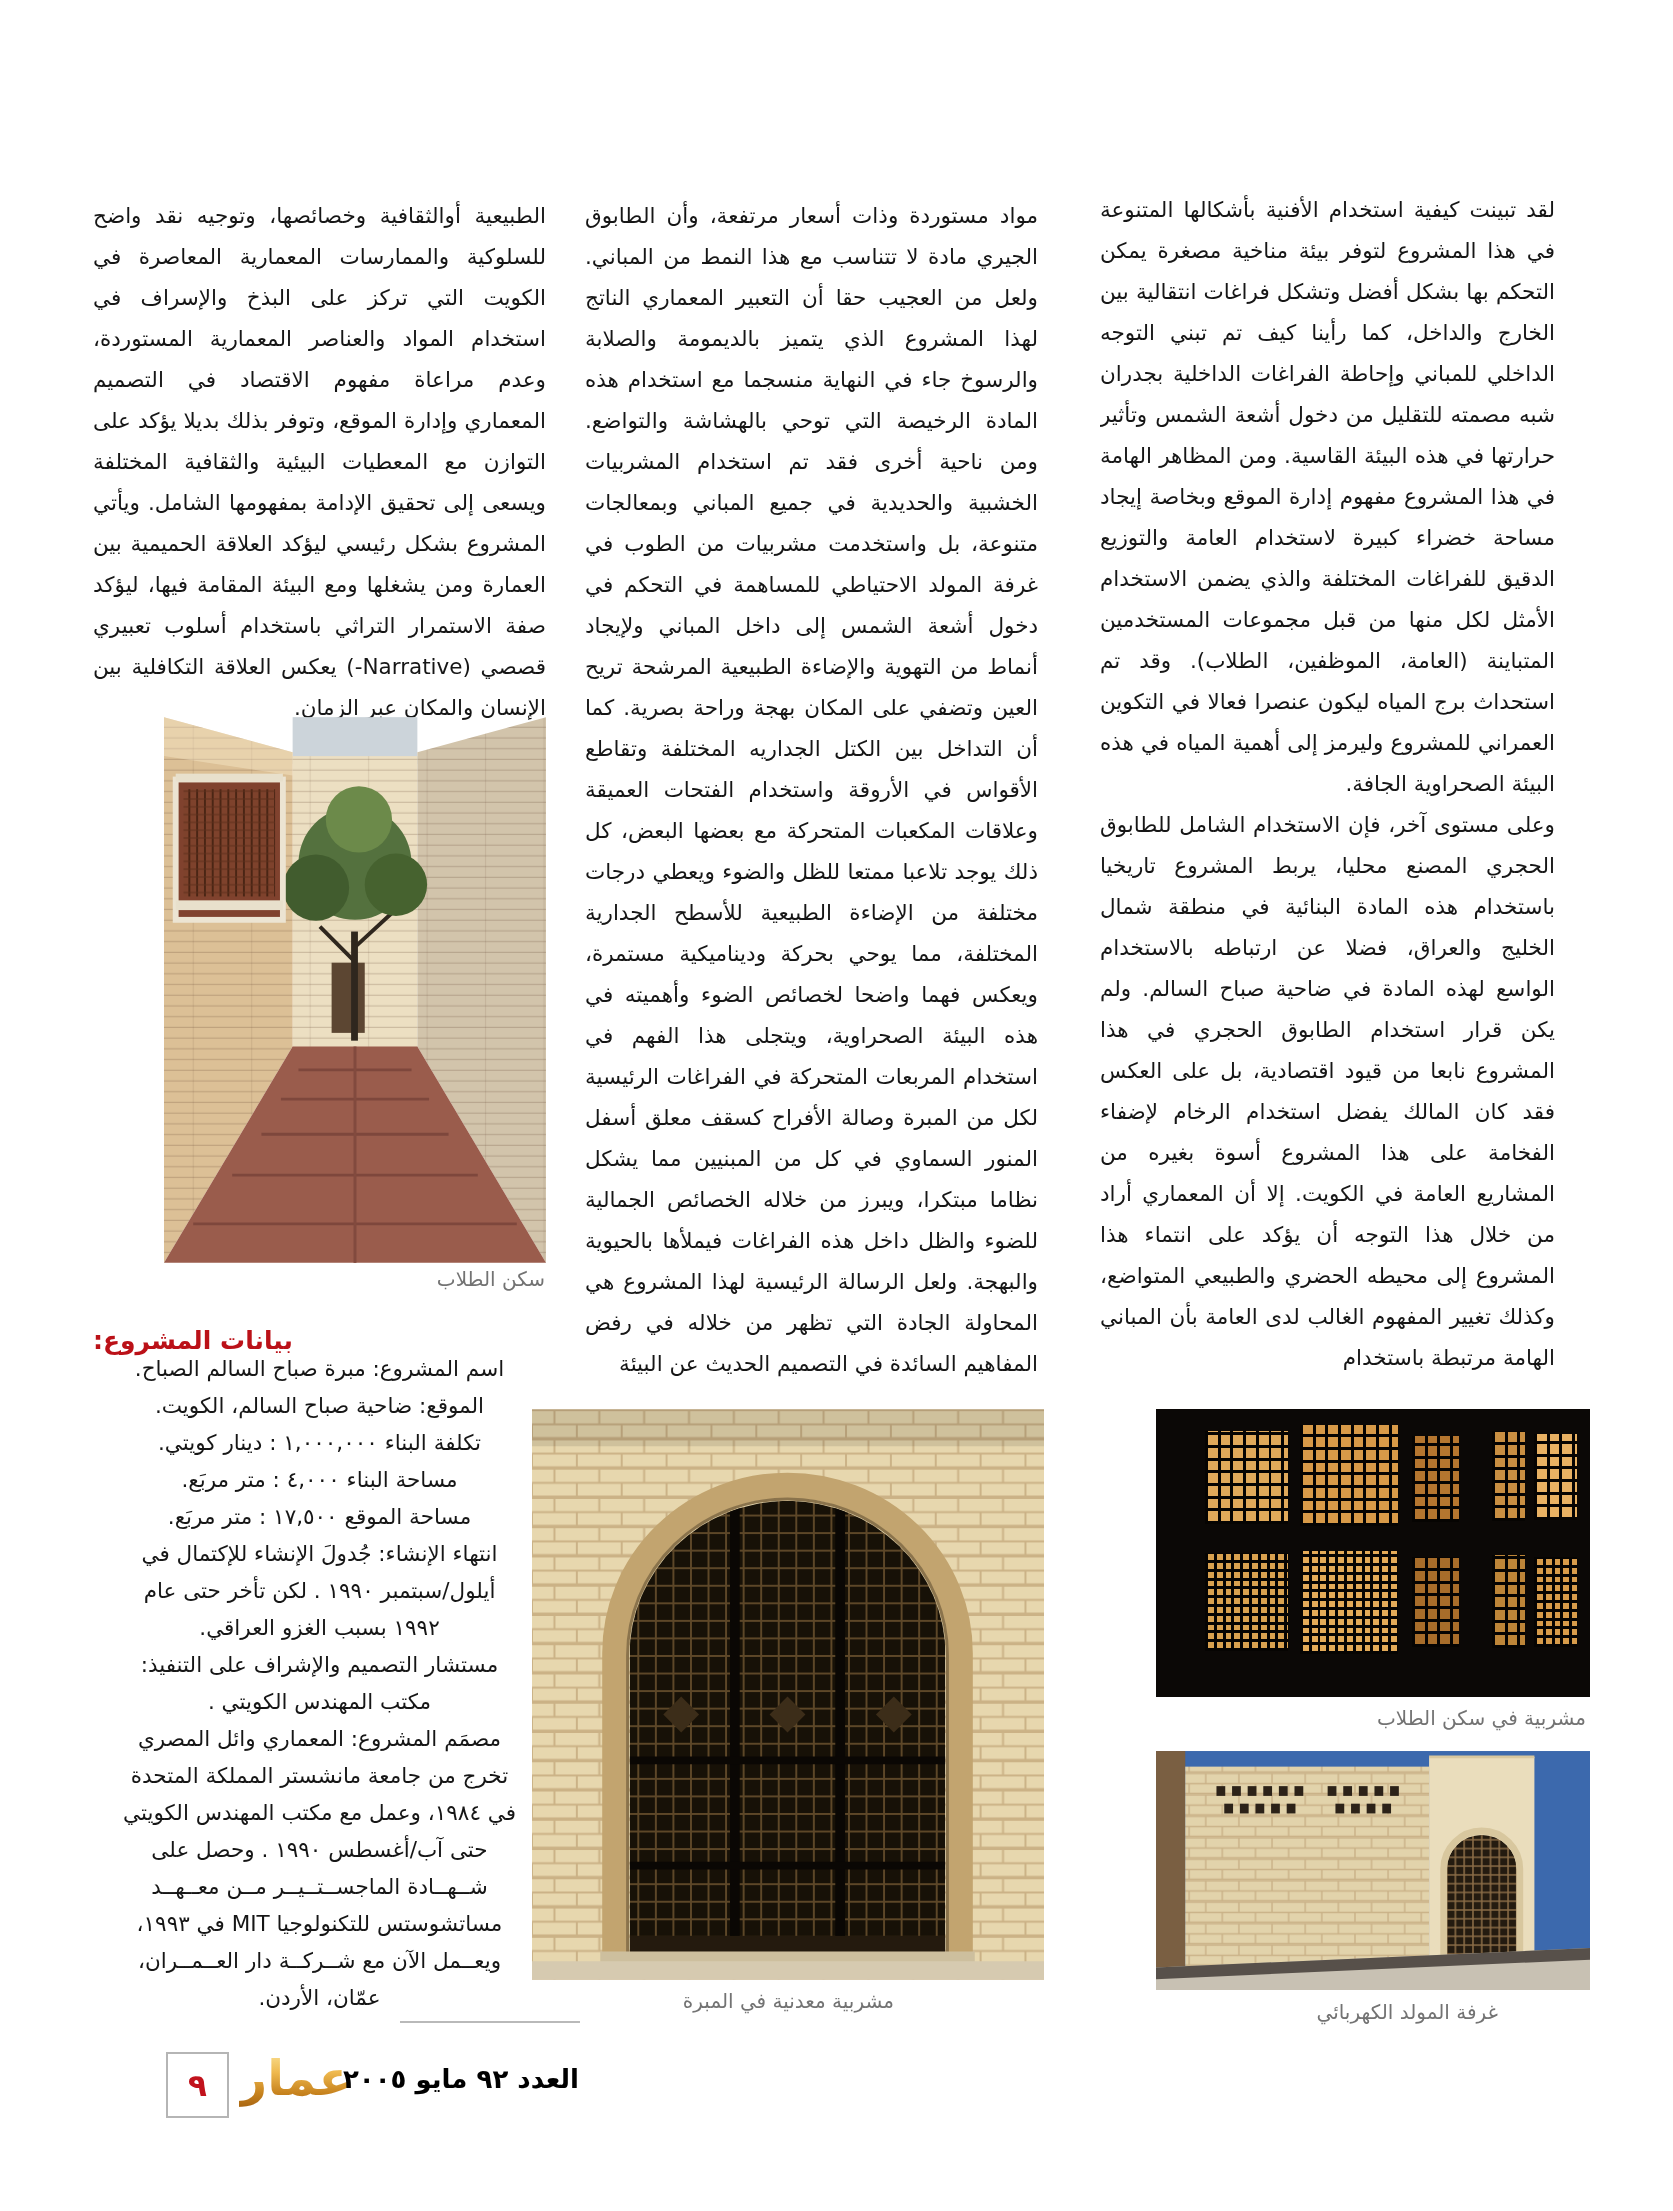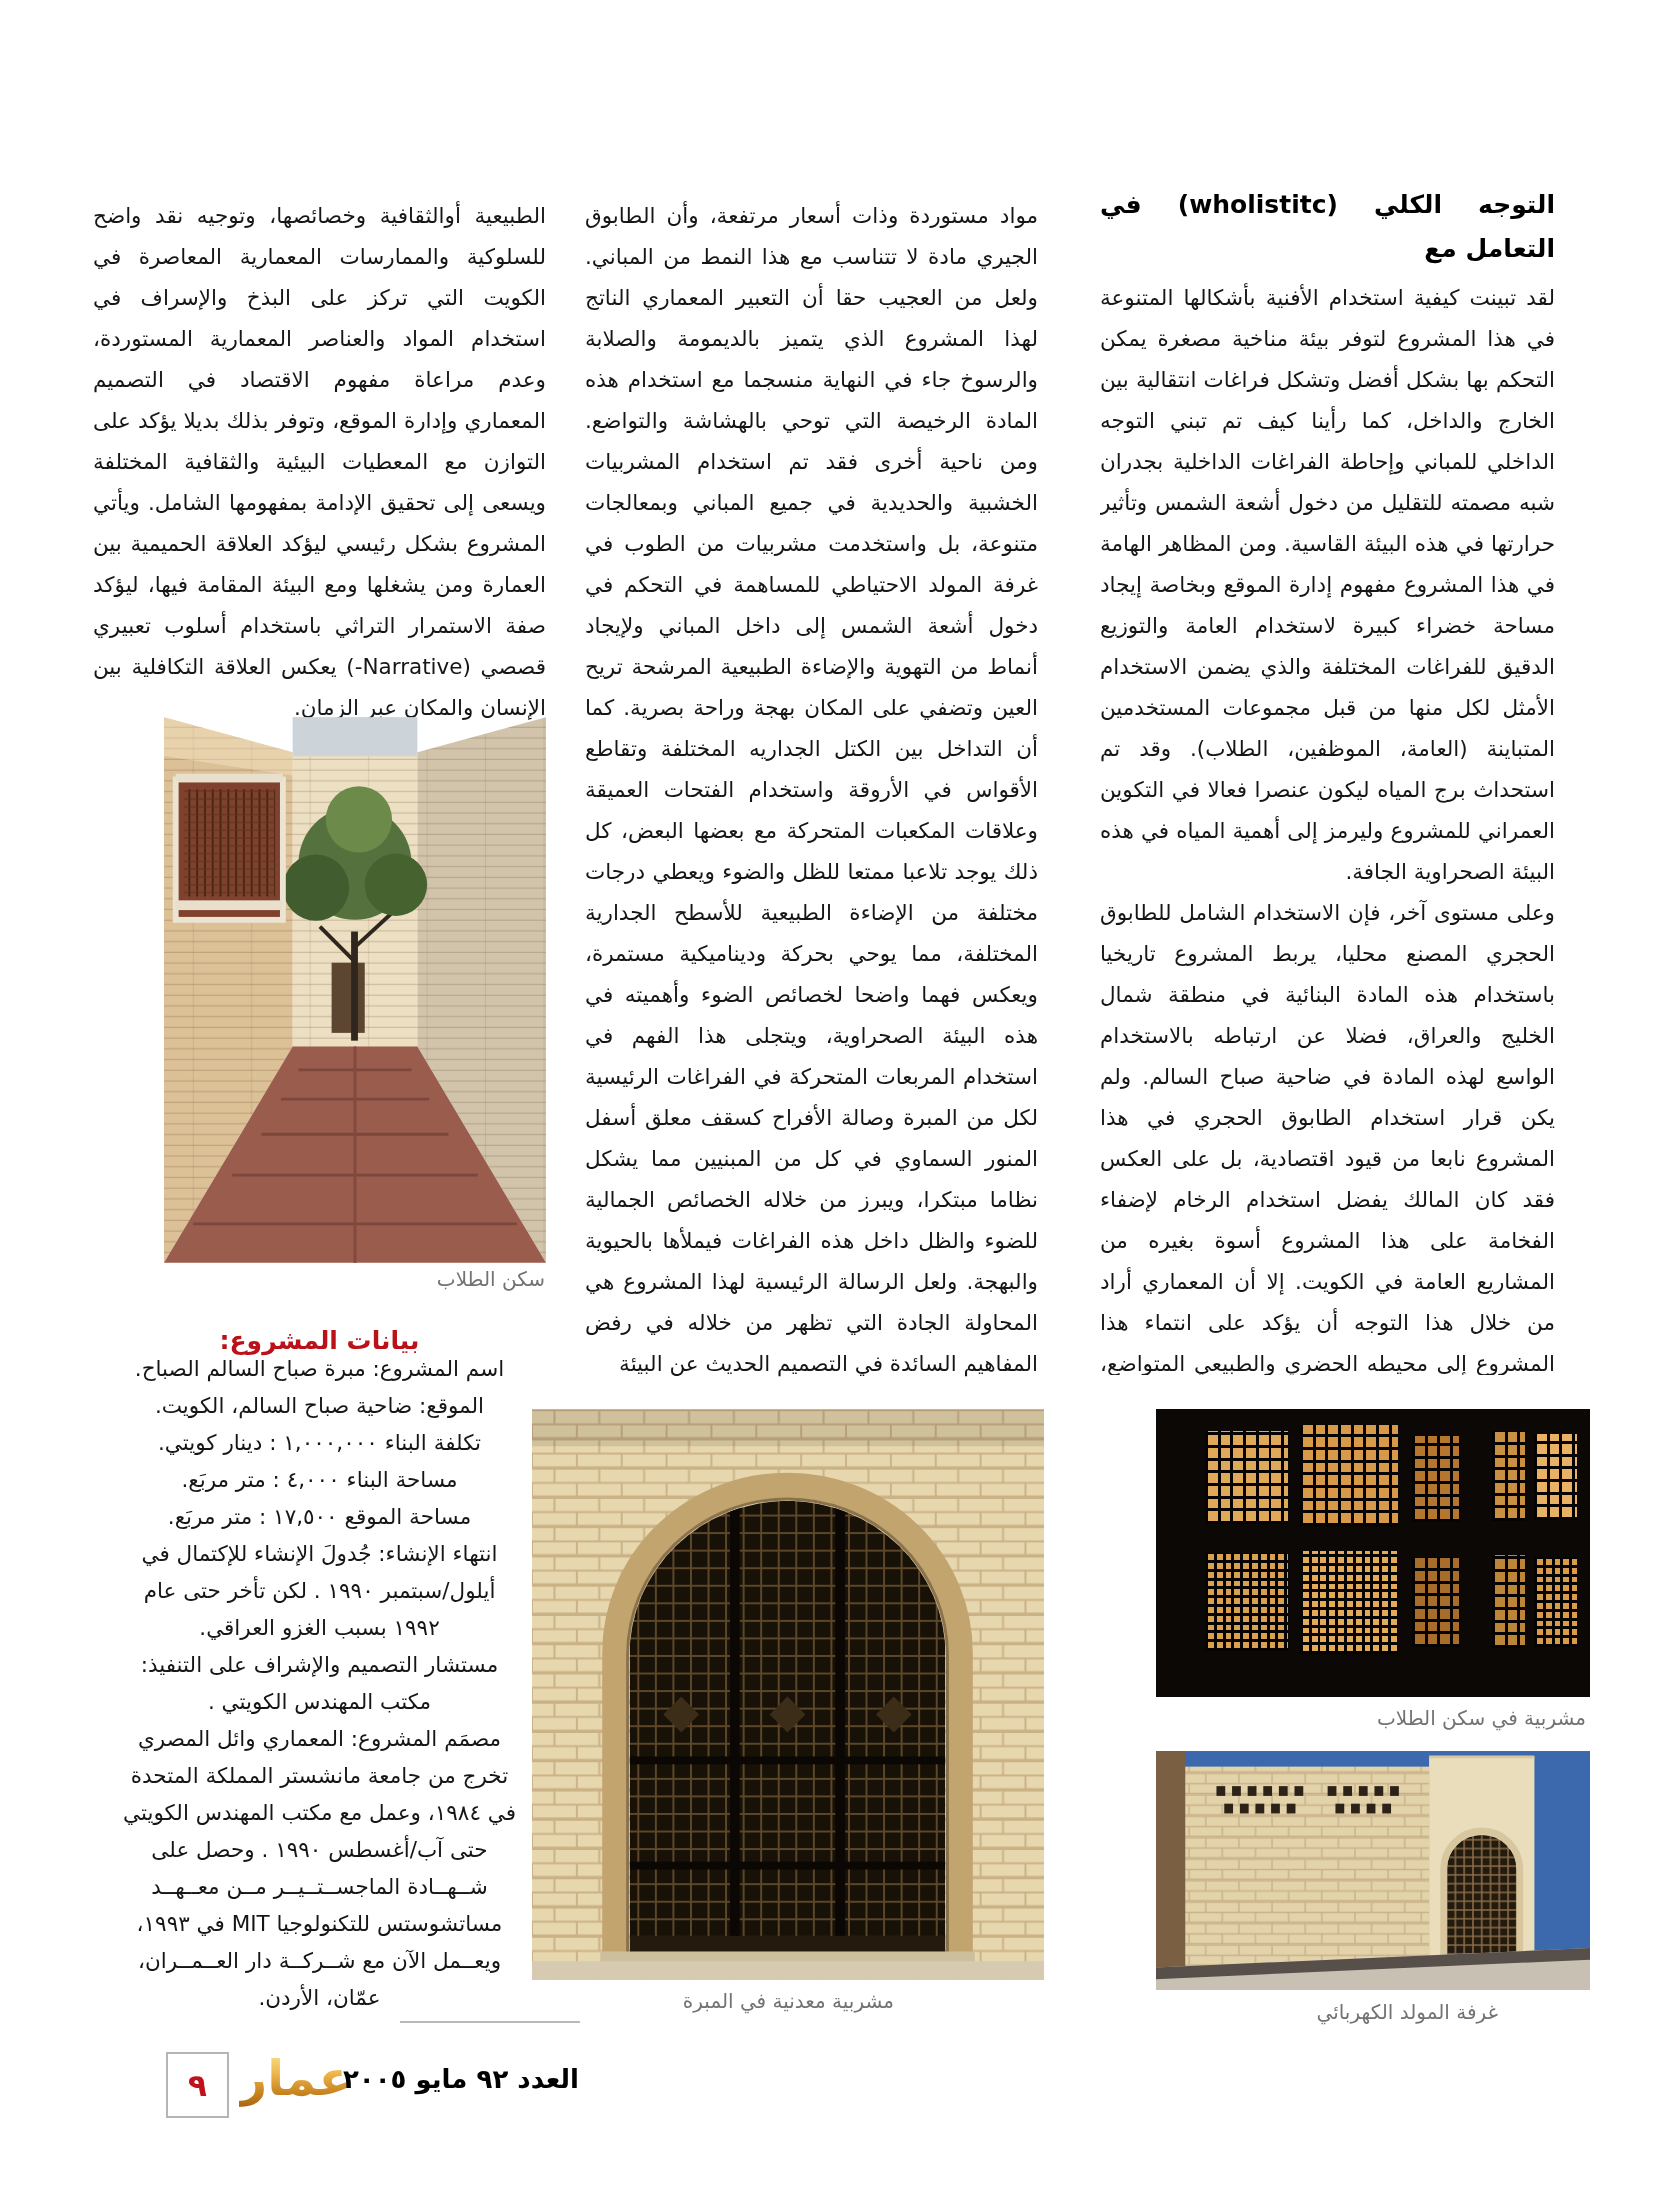--- a/index.html
+++ b/index.html
@@ -23,21 +23,21 @@
   .generator{left:1156px;top:1751px;width:434px;height:239px;}
   .panel{position:absolute;background-image:
       repeating-linear-gradient(0deg,#060402 0 2.9px,transparent 2.9px 12.7px),
       repeating-linear-gradient(90deg,#060402 0 2.9px,transparent 2.9px 12.7px);}
   .panel.dense{background-image:
       repeating-linear-gradient(0deg,#060402 0 2.9px,transparent 2.9px 8.8px),
       repeating-linear-gradient(90deg,#060402 0 2.9px,transparent 2.9px 8.8px);}
   .caption{position:absolute;direction:rtl;font-size:20px;line-height:23.4px;
            color:#737373;white-space:nowrap;}
   
-  .pd-head{position:absolute;left:93px;top:1301px;width:453px;text-align:center;
+  .pd-head{position:absolute;left:93px;top:1301px;width:453px;text-align:left;
            font-size:25px;font-weight:bold;color:#bb1118;}
   .pd{position:absolute;left:93px;top:1350px;width:453px;direction:rtl;
       text-align:center;font-size:21.5px;line-height:37px;color:#161616;}
   .pd div{white-space:nowrap;overflow:hidden;}
   
   .footer-rule{position:absolute;left:400px;top:2021px;width:180px;height:2px;background:#b9b9b9;}
   .pagenum-box{position:absolute;left:166px;top:2052px;width:59px;height:62px;
       border:2px solid #b5b5b5;background:#fff;display:flex;align-items:center;justify-content:center;}
   .pagenum-box span{color:#c1121c;font-size:31px;font-weight:bold;}
   .logo{position:absolute;left:239px;top:2050px;font-size:49px;font-weight:bold;
@@ -46,21 +46,20 @@
       -webkit-text-fill-color:transparent;text-shadow:none;letter-spacing:-2px;}
   .issue{position:absolute;left:343px;top:2064px;font-size:26px;font-weight:bold;color:#000;direction:rtl;}
 </style>
 </head>
 <body>
 
 <div class="page">
 
   <section class="col col-right">
     <h2 class="head">
-      <span style="display:block">التوجه الكلي (wholistitc) في التعامل مع</span>
     </h2>
     <p>لقد تبينت كيفية استخدام الأفنية بأشكالها المتنوعة في هذا المشروع لتوفر بيئة مناخية مصغرة يمكن التحكم بها بشكل أفضل وتشكل فراغات انتقالية بين الخارج والداخل، كما رأينا كيف تم تبني التوجه الداخلي للمباني وإحاطة الفراغات الداخلية بجدران شبه مصمته للتقليل من دخول أشعة الشمس وتأثير حرارتها في هذه البيئة القاسية. ومن المظاهر الهامة في هذا المشروع مفهوم إدارة الموقع وبخاصة إيجاد مساحة خضراء كبيرة لاستخدام العامة والتوزيع الدقيق للفراغات المختلفة والذي يضمن الاستخدام الأمثل لكل منها من قبل مجموعات المستخدمين المتباينة (العامة، الموظفين، الطلاب). وقد تم استحداث برج المياه ليكون عنصرا فعالا في التكوين العمراني للمشروع وليرمز إلى أهمية المياه في هذه البيئة الصحراوية الجافة.</p>
     <p>وعلى مستوى آخر، فإن الاستخدام الشامل للطابوق الحجري المصنع محليا، يربط المشروع تاريخيا باستخدام هذه المادة البنائية في منطقة شمال الخليج والعراق، فضلا عن ارتباطه بالاستخدام الواسع لهذه المادة في ضاحية صباح السالم. ولم يكن قرار استخدام الطابوق الحجري في هذا المشروع نابعا من قيود اقتصادية، بل على العكس فقد كان المالك يفضل استخدام الرخام لإضفاء الفخامة على هذا المشروع أسوة بغيره من المشاريع العامة في الكويت. إلا أن المعماري أراد من خلال هذا التوجه أن يؤكد على انتماء هذا المشروع إلى محيطه الحضري والطبيعي المتواضع، وكذلك تغيير المفهوم الغالب لدى العامة بأن المباني الهامة مرتبطة باستخدام</p>
   </section>
 
   <section class="col col-middle">
     <p>مواد مستوردة وذات أسعار مرتفعة، وأن الطابوق الجيري مادة لا تتناسب مع هذا النمط من المباني. ولعل من العجيب حقا أن التعبير المعماري الناتج لهذا المشروع الذي يتميز بالديمومة والصلابة والرسوخ جاء في النهاية منسجما مع استخدام هذه المادة الرخيصة التي توحي بالهشاشة والتواضع. ومن ناحية أخرى فقد تم استخدام المشربيات الخشبية والحديدية في جميع المباني وبمعالجات متنوعة، بل واستخدمت مشربيات من الطوب في غرفة المولد الاحتياطي للمساهمة في التحكم في دخول أشعة الشمس إلى داخل المباني ولإيجاد أنماط من التهوية والإضاءة الطبيعية المرشحة تريح العين وتضفي على المكان بهجة وراحة بصرية. كما أن التداخل بين الكتل الجداريه المختلفة وتقاطع الأقواس في الأروقة واستخدام الفتحات العميقة وعلاقات المكعبات المتحركة مع بعضها البعض، كل ذلك يوجد تلاعبا ممتعا للظل والضوء ويعطي درجات مختلفة من الإضاءة الطبيعية للأسطح الجدارية المختلفة، مما يوحي بحركة وديناميكية مستمرة، ويعكس فهما واضحا لخصائص الضوء وأهميته في هذه البيئة الصحراوية، ويتجلى هذا الفهم في استخدام المربعات المتحركة في الفراغات الرئيسية لكل من المبرة وصالة الأفراح كسقف معلق أسفل المنور السماوي في كل من المبنيين مما يشكل نظاما مبتكرا، ويبرز من خلاله الخصائص الجمالية للضوء والظل داخل هذه الفراغات فيملأها بالحيوية والبهجة. ولعل الرسالة الرئيسية لهذا المشروع هي المحاولة الجادة التي تظهر من خلاله في رفض المفاهيم السائدة في التصميم الحديث عن البيئة</p>
   </section>
 
   <section class="col col-left">

